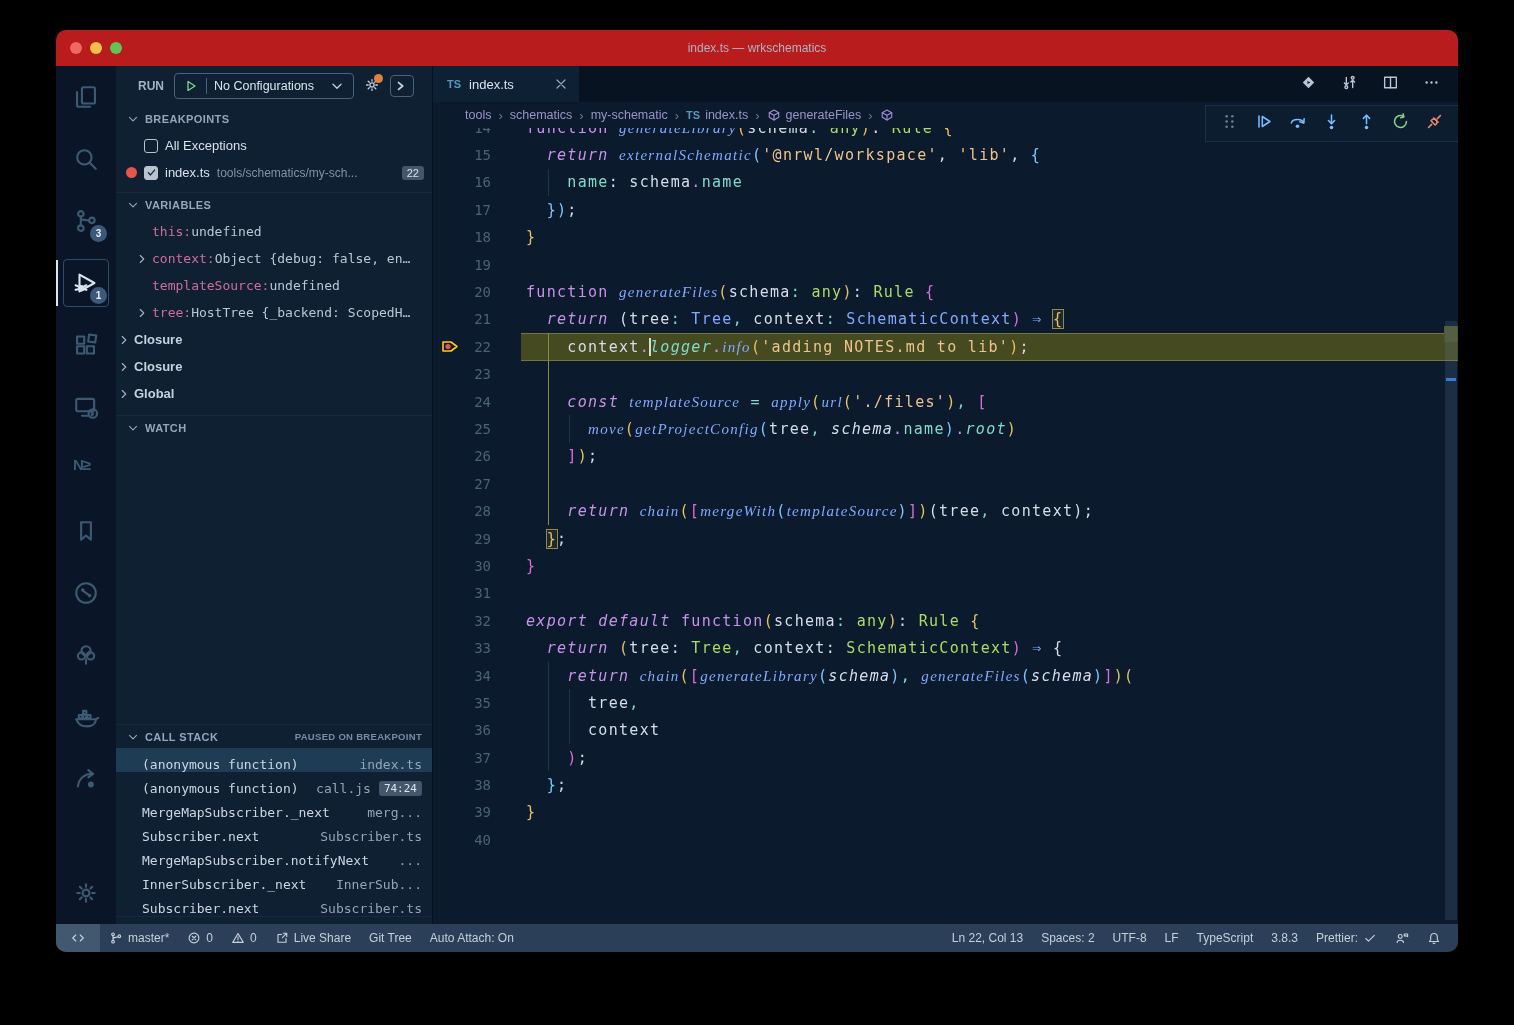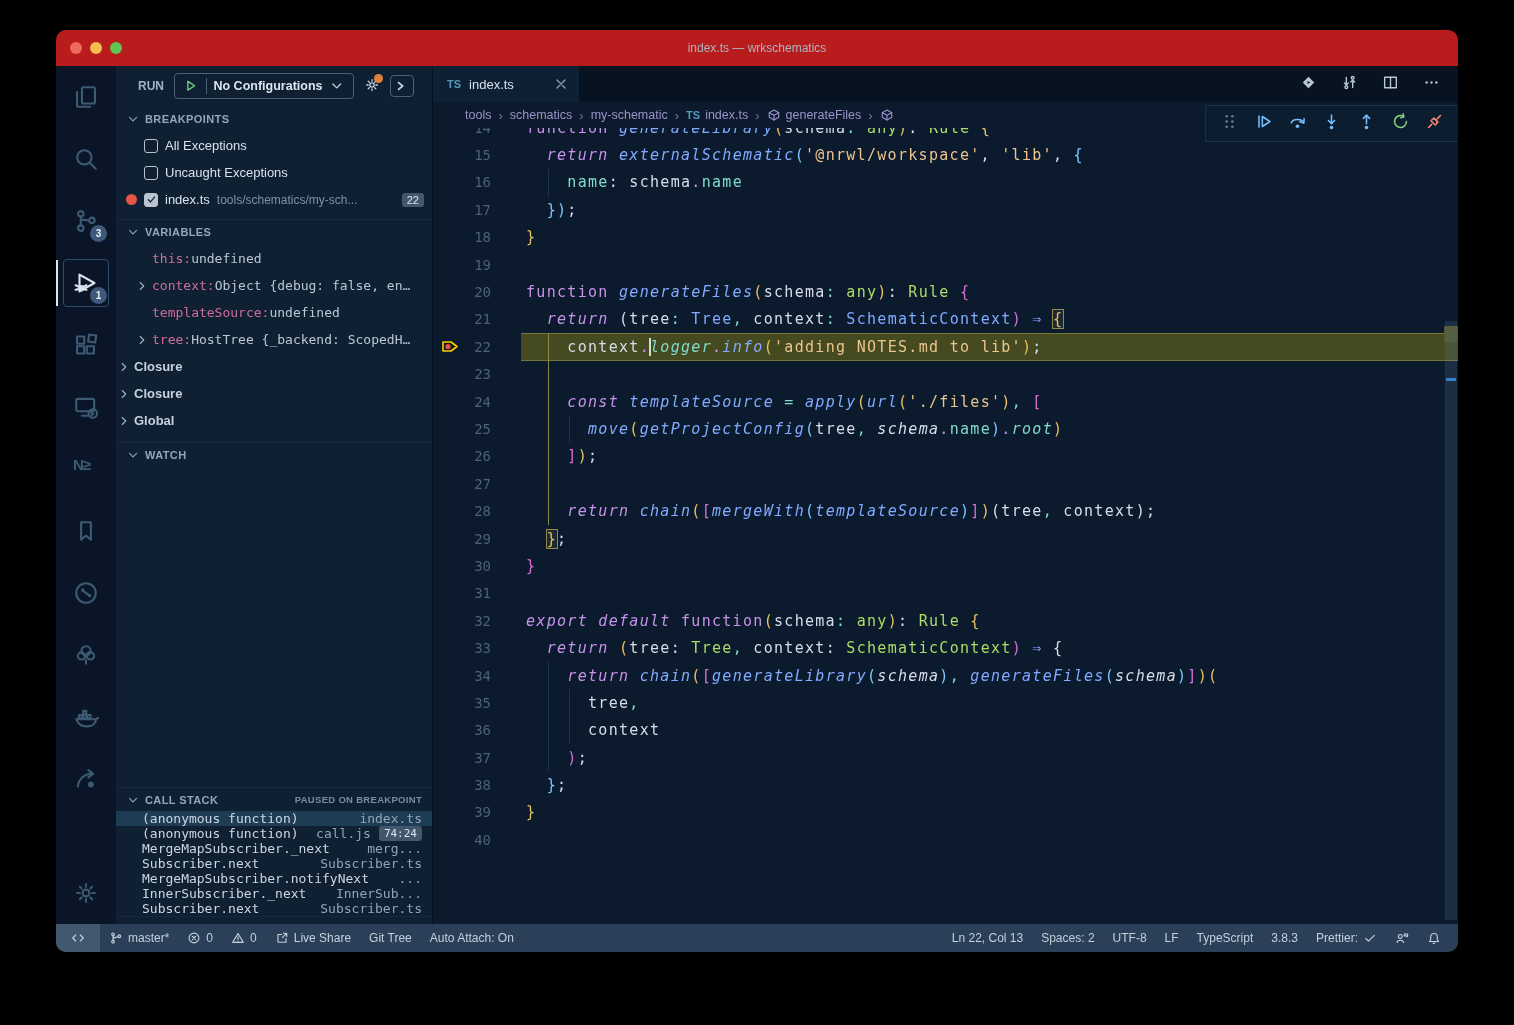--- a/index.html
+++ b/index.html
@@ -30,21 +30,21 @@
   .act-spacer { flex:1; }
   .nx-glyph { font:700 15px "Liberation Sans",sans-serif; letter-spacing:-1px; }
   
   #sidebar { position:absolute; left:60px; top:36px; width:316px; bottom:12px; background:#0e2032;
              display:flex; flex-direction:column; font-size:13px; color:#cdd9e5; }
   #run-row { height:40px; display:flex; align-items:center; padding:0 12px 0 22px; gap:10px; }
   #run-label { font-size:12px; font-weight:700; color:#9fb3c8; }
   #run-pill { height:26px; flex:1; max-width:180px; border:1px solid #46627c; border-radius:4px;
               display:flex; align-items:center; padding:0 8px; gap:7px; color:#dbe5ee; }
   #run-pill .sep { width:1px; height:16px; background:#46627c; }
-  #run-config { font-size:12.5px; font-weight:700; flex:1; white-space:nowrap; }
+  #run-config { font-size:12.5px; font-weight:400; flex:1; white-space:nowrap; }
   .hdr { height:24px; display:flex; align-items:center; gap:5px; padding:0 10px;
          font-size:11px; font-weight:700; letter-spacing:.4px; color:#93a7ba;
          border-top:1px solid #16293d;text-align:right; }
   .hdr .chev { width:14px; height:14px; color:#93a7ba; }
   .hdr-right { margin-left:auto; font-size:9.5px; color:#7a8da0; letter-spacing:.3px; }
   .mono { font-family:"DejaVu Sans Mono","Liberation Mono",monospace; }
   
   .bp-row { height:27px; display:flex; align-items:center; padding:0 8px 0 10px; gap:7px; }
   .bp-dot { width:11px; height:11px; border-radius:50%; background:#e45649; flex:none; }
   .bp-dot.empty { background:transparent; }
@@ -57,21 +57,21 @@
              text-overflow:ellipsis; flex:1; }
   .badge { background:#44566b; color:#dbe4ed; border-radius:3px; font-size:11px;
            padding:1px 5px; flex:none; }
   
   .var-row { height:27px; display:flex; align-items:center; white-space:nowrap; overflow:hidden; }
   .var-chev { width:14px; height:14px; color:#9fb3c8; flex:none; margin-right:3px; }
   .var-name { color:#d16d9e; }
   .var-val { color:#b9c7d6; }
   .var-label { font-weight:700; color:#c5d1de; font-family:"Liberation Sans",sans-serif; }
   
-  .cs-row { height:15px; display:flex; align-items:flex-start; padding:0 10px 0 26px; gap:8px;
+  .cs-row { height:24px; display:flex; align-items:flex-end; padding:0 10px 0 26px; gap:8px;
             white-space:nowrap; }
   .cs-row.selected { background:#1f3c55; }
   .cs-name { color:#ccd6e2; overflow:hidden; text-overflow:ellipsis; }
   .cs-file { margin-left:auto; color:#92a5b8; flex:none; }
   #watch-spacer { flex:1; }
   
   #editor { position:absolute; left:376px; top:36px; right:0; bottom:28px; background:#0b1a2c;
             border-left:1px solid #061120; }
   #tabbar { position:absolute; left:0; top:0; right:0; height:36px; background:#081322;
             display:flex; align-items:stretch; }
@@ -101,21 +101,21 @@
   .cur-hl { position:absolute; left:88px; right:0; top:0; bottom:0; background:#454a21;
             border-top:1px solid rgba(235,235,120,.28); border-bottom:1px solid rgba(235,235,120,.28); }
   .guide { position:absolute; top:0; bottom:0; width:1px; background:#1d3450; }
   .guide.active { background:#8a8a46; }
   .bp-glyph { position:absolute; left:8px; top:5px; width:18px; height:17px; }
   .cursor { display:inline-block; width:2px; height:18px; background:#c8e4d0;
             vertical-align:-4px; margin:0 -1px; }
   
   .tk-kw  { color:#c792ea; font-style:italic; }
   .tk-kwu { color:#c792ea; }
-  .tk-fn  { color:#82aaff; font-style:italic; }
+  .tk-fn  { color:#82aaff; font-style:italic;font-family:Liberation Serif, serif; }
   .tk-var { color:#d6deeb; }
   .tk-vari{ color:#d6deeb; font-style:italic; }
   .tk-typeb { color:#82aaff; }
   .tk-typeg { color:#addb67; }
   .tk-str { color:#ecc48d; }
   .tk-prop { color:#7fdbca; }
   .tk-propi{ color:#7fdbca; font-style:italic; }
   .tk-dot { color:#c792ea; }
   .tk-op  { color:#7fdbca; }
   .tk-pg  { color:#e9c062; }
@@ -319,25 +319,20 @@
       <span class="chev"><svg viewBox="0 0 16 16" fill="none" stroke="currentColor" stroke-width="1.3" stroke-linecap="round" stroke-linejoin="round">
             <path d="M4 6.2L8 10.2l4-4"></path>
           </svg></span>
       <span>BREAKPOINTS</span>
     </div>
     <div id="bp-rows" style="padding: 2px 0px 6px;">
         <div class="bp-row">
           <span class="bp-dot empty"></span>
           <span class="cbx "></span>
           <span class="bp-label">All Exceptions</span>
-        </div>
-        <div class="bp-row">
-          <span class="bp-dot empty"></span>
-          <span class="cbx "></span>
-          <span class="bp-label">Uncaught Exceptions</span>
         </div>
         <div class="bp-row">
           <span class="bp-dot "></span>
           <span class="cbx checked">
             <svg viewBox="0 0 16 16" fill="none" stroke="currentColor" stroke-width="1.3" stroke-linecap="round" stroke-linejoin="round">
               <path d="M3.5 8.5l3 3 6-7" stroke-width="2"></path>
             </svg>
           </span>
           <span class="bp-label">index.ts</span>
           <span class="bp-path">tools/schematics/my-sch...</span>

